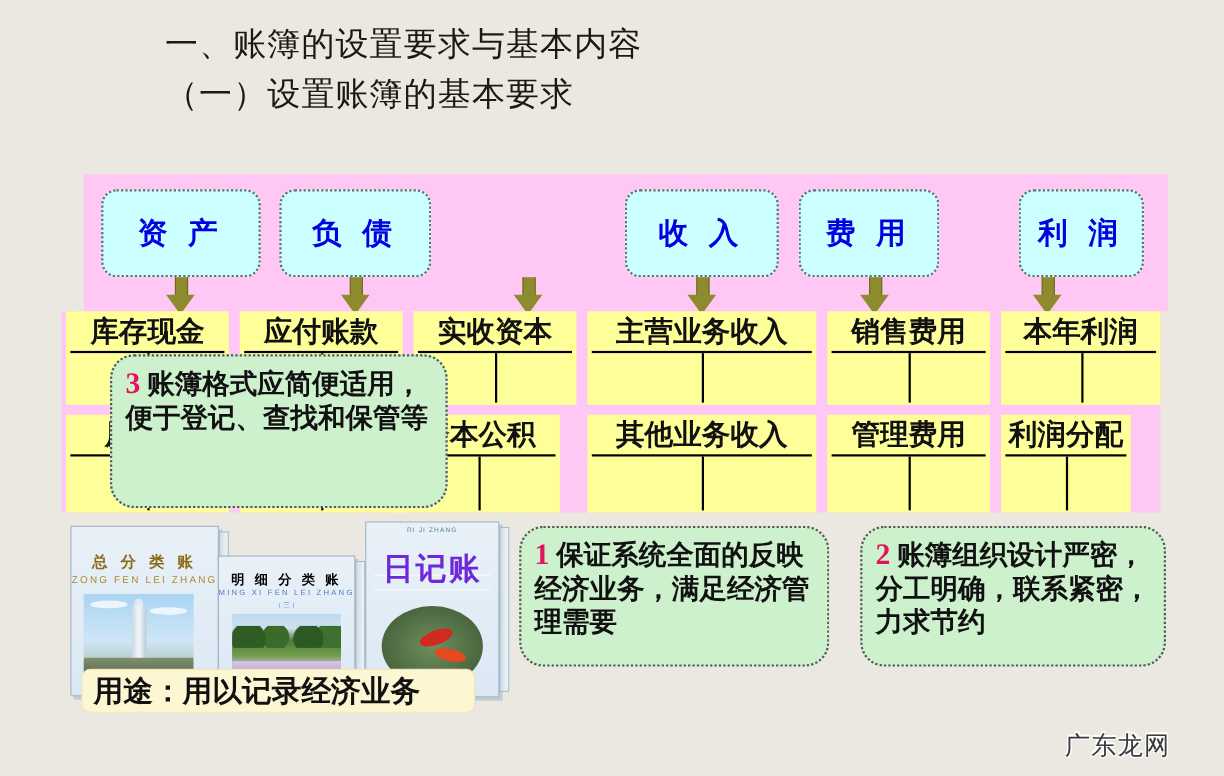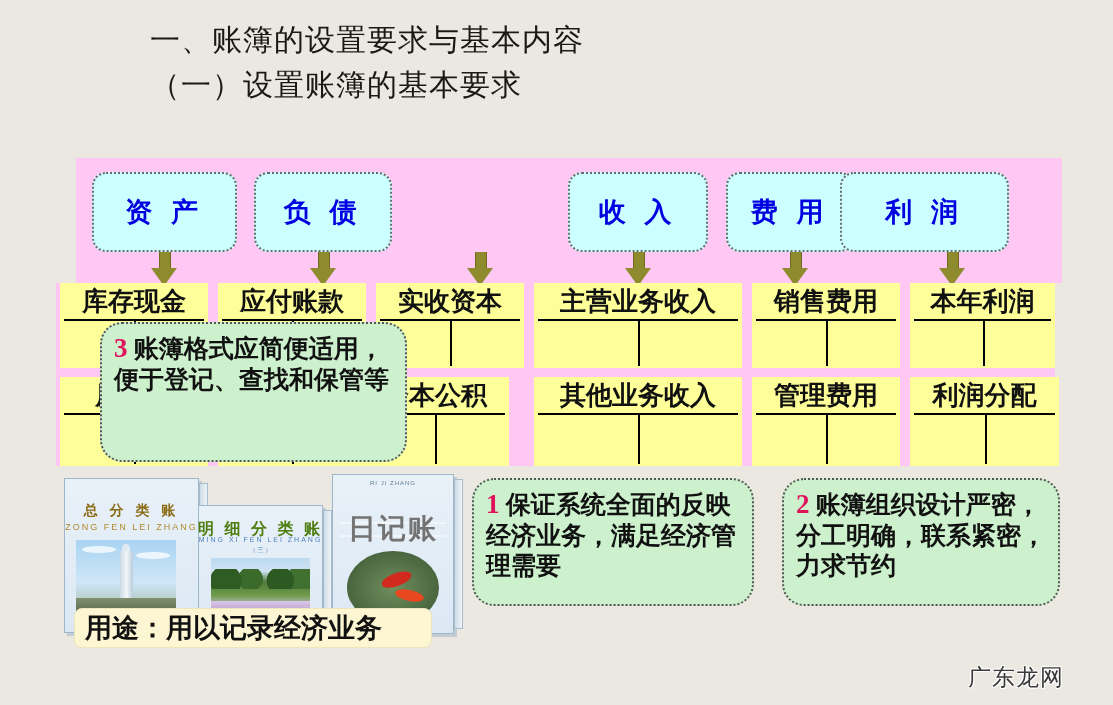--- a/index.html
+++ b/index.html
@@ -154,23 +154,23 @@
     position:absolute;left:12%;bottom:6%;width:76%;height:46%;
     border-radius:50%;
     background:radial-gradient(ellipse at 50% 50%,#6f8f5e 0%,#4e6b42 60%,#3c5836 100%);
   }
   .ph3 .koi{position:absolute;background:#d12a1e;border-radius:50%;transform:rotate(-20deg);}
   .ph3 .koi.b{background:#e8481f;transform:rotate(12deg);}
   .ph3 .ripple{
     position:absolute;left:6%;right:6%;height:2px;background:rgba(255,255,255,.45);
   }
   .book3-title{
-    position:absolute;color:#737373;font-weight:700;
-    font-family:"Liberation Serif","DejaVu Serif",serif;
-    white-space:nowrap;letter-spacing:2px;margin-top:12px;
+    position:absolute;color:#6d28d9;font-weight:700;
+    font-family:"Liberation Serif","DejaVu Serif",serif;
+    white-space:nowrap;letter-spacing:2px;
   }
   .book3-micro{
     position:absolute;left:0;right:0;text-align:center;
     color:#5d7f96;font-size:6px;letter-spacing:1px;white-space:nowrap;
     font-family:"Liberation Sans","DejaVu Sans",sans-serif;
   }
   .book-edge{
     position:absolute;right:-9px;top:5px;width:9px;bottom:5px;
     background:linear-gradient(90deg,#cfdce7,#eef4f8);
     border:1px solid #a8bccc;box-sizing:border-box;
@@ -212,21 +212,21 @@
   </div>
   <div class="class-box" style="left:254px;width:138px;">
     <span>负 债</span>
   </div>
   <div class="class-box" style="left:568px;width:140px;">
     <span>收 入</span>
   </div>
   <div class="class-box" style="left:726px;width:128px;">
     <span>费 用</span>
   </div>
-  <div class="class-box" style="left:840px;width:169px;text-align:center;">
+  <div class="class-box" style="left:926px;width:114px;text-align:center;">
     <span>利 润</span>
   </div>
 
   <div class="arrow" style="left:151px;">
       <div class="shaft"></div>
       <div class="head"></div>
     </div>
   <div class="arrow" style="left:310px;">
       <div class="shaft"></div>
       <div class="head"></div>
@@ -299,21 +299,21 @@
     <div class="led-cell" style="left:478px;top:94px;width:208px;height:89px;">
       <div class="led-title">其他业务收入</div>
       <div class="led-hline"></div>
       <div class="led-vline"></div>
     </div>
     <div class="led-cell" style="left:696px;top:94px;width:148px;height:89px;">
       <div class="led-title">管理费用</div>
       <div class="led-hline"></div>
       <div class="led-vline"></div>
     </div>
-    <div class="led-cell" style="left:854px;top:94px;width:149px;height:89px;text-align:right;">
+    <div class="led-cell" style="left:854px;top:94px;width:118px;height:89px;text-align:right;">
       <div class="led-title">利润分配</div>
       <div class="led-hline"></div>
       <div class="led-vline"></div>
     </div>
   </div>
 
   <div class="book" style="left:64px;top:478px;width:125px;height:155px;padding-left:10px;">
     <div class="spine"></div>
     <div class="book-edge"></div>
     <div class="cover-title" style="top:24px;font-size:14px;">总 分 类 账</div>
@@ -323,21 +323,21 @@
       <div class="cloud" style="left:60%;top:16%;"></div>
       <div class="tower-top"></div>
       <div class="tower"></div>
       <div class="city"></div>
     </div>
   </div>
 
   <div class="book" style="left:198px;top:505px;width:125px;height:128px;">
     <div class="spine"></div>
     <div class="book-edge"></div>
-    <div class="cover-title" style="top:14px;font-size:16px;color:#4d7c0f;letter-spacing:3px;">明 细 分 类 账</div>
+    <div class="cover-title" style="top:14px;font-size:12px;color:#000000;letter-spacing:3px;">明 细 分 类 账</div>
     <div class="cover-pinyin" style="top:31px;font-size:7px;color:#4a7ec0;">MING XI FEN LEI ZHANG</div>
     <div class="cover-sub" style="top:41px;font-size:6px;color:#4a7ec0;">（ 三 ）</div>
     <div class="photo ph2" style="left:13px;top:53px;width:99px;height:60px;">
       <div class="trees"></div>
       <div class="flowers"></div>
     </div>
   </div>
 
   <div class="book" style="left:332px;top:474px;width:122px;height:160px;">
     <div class="spine photo ph3">

